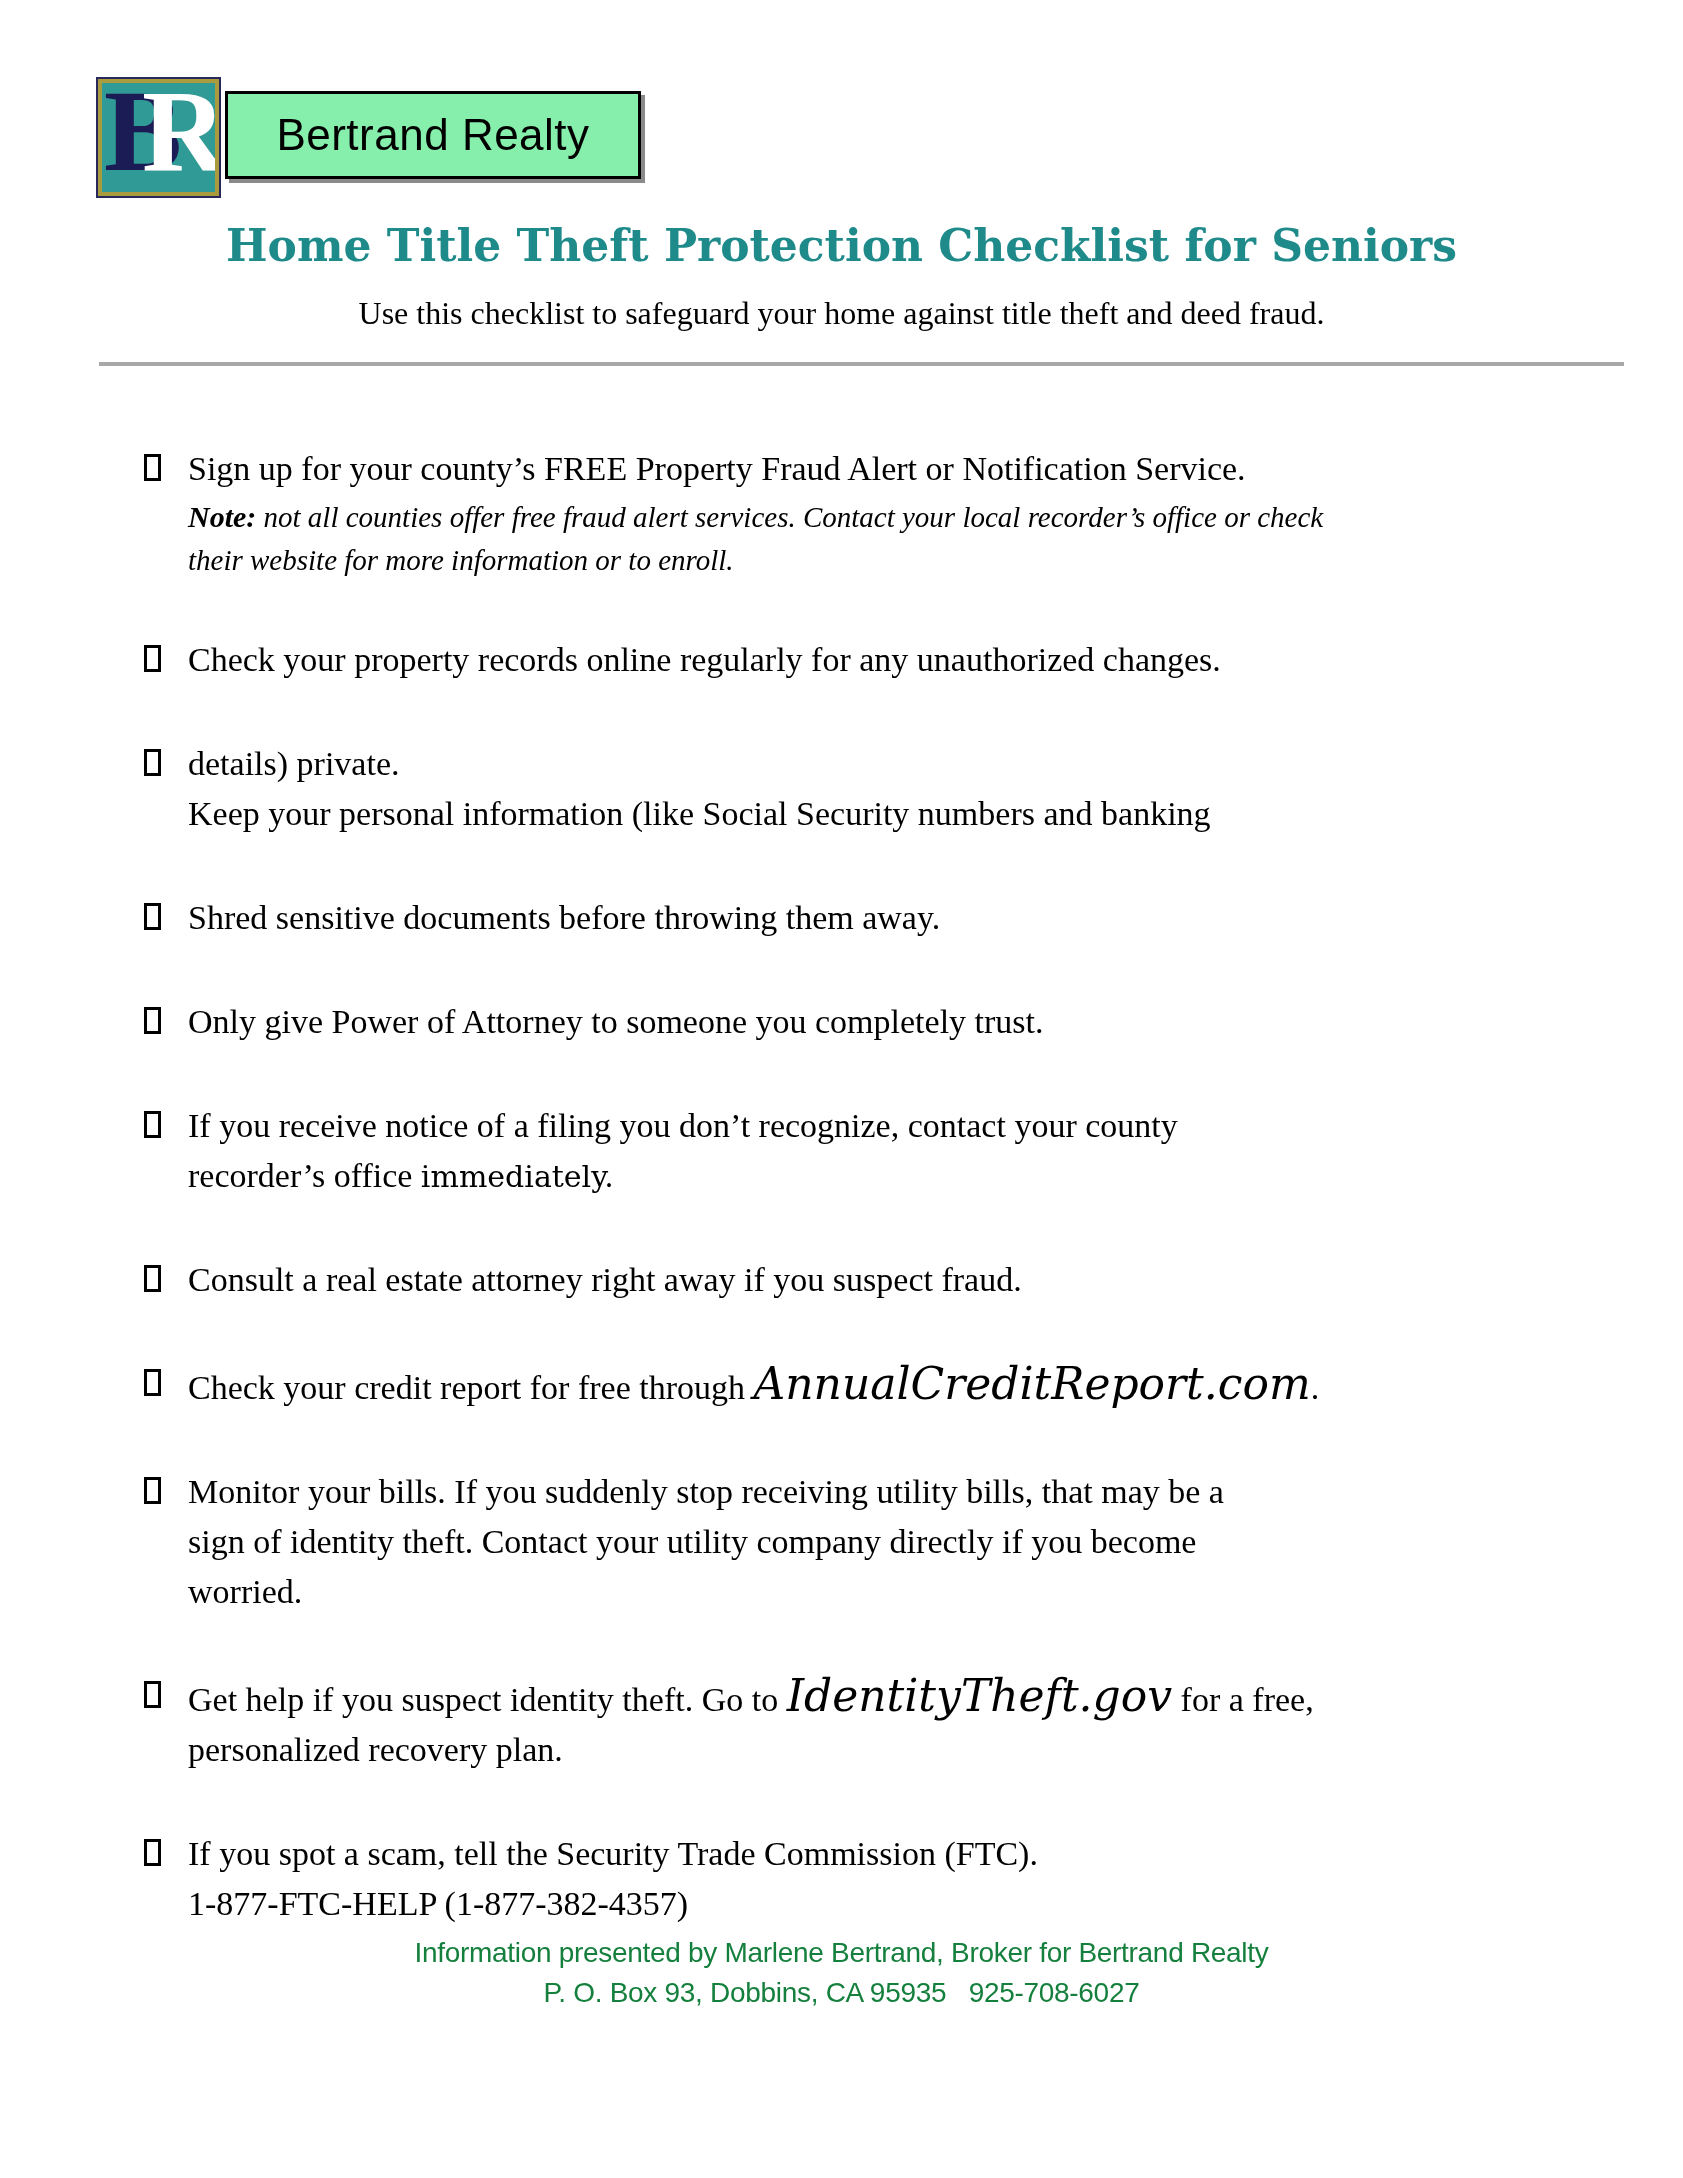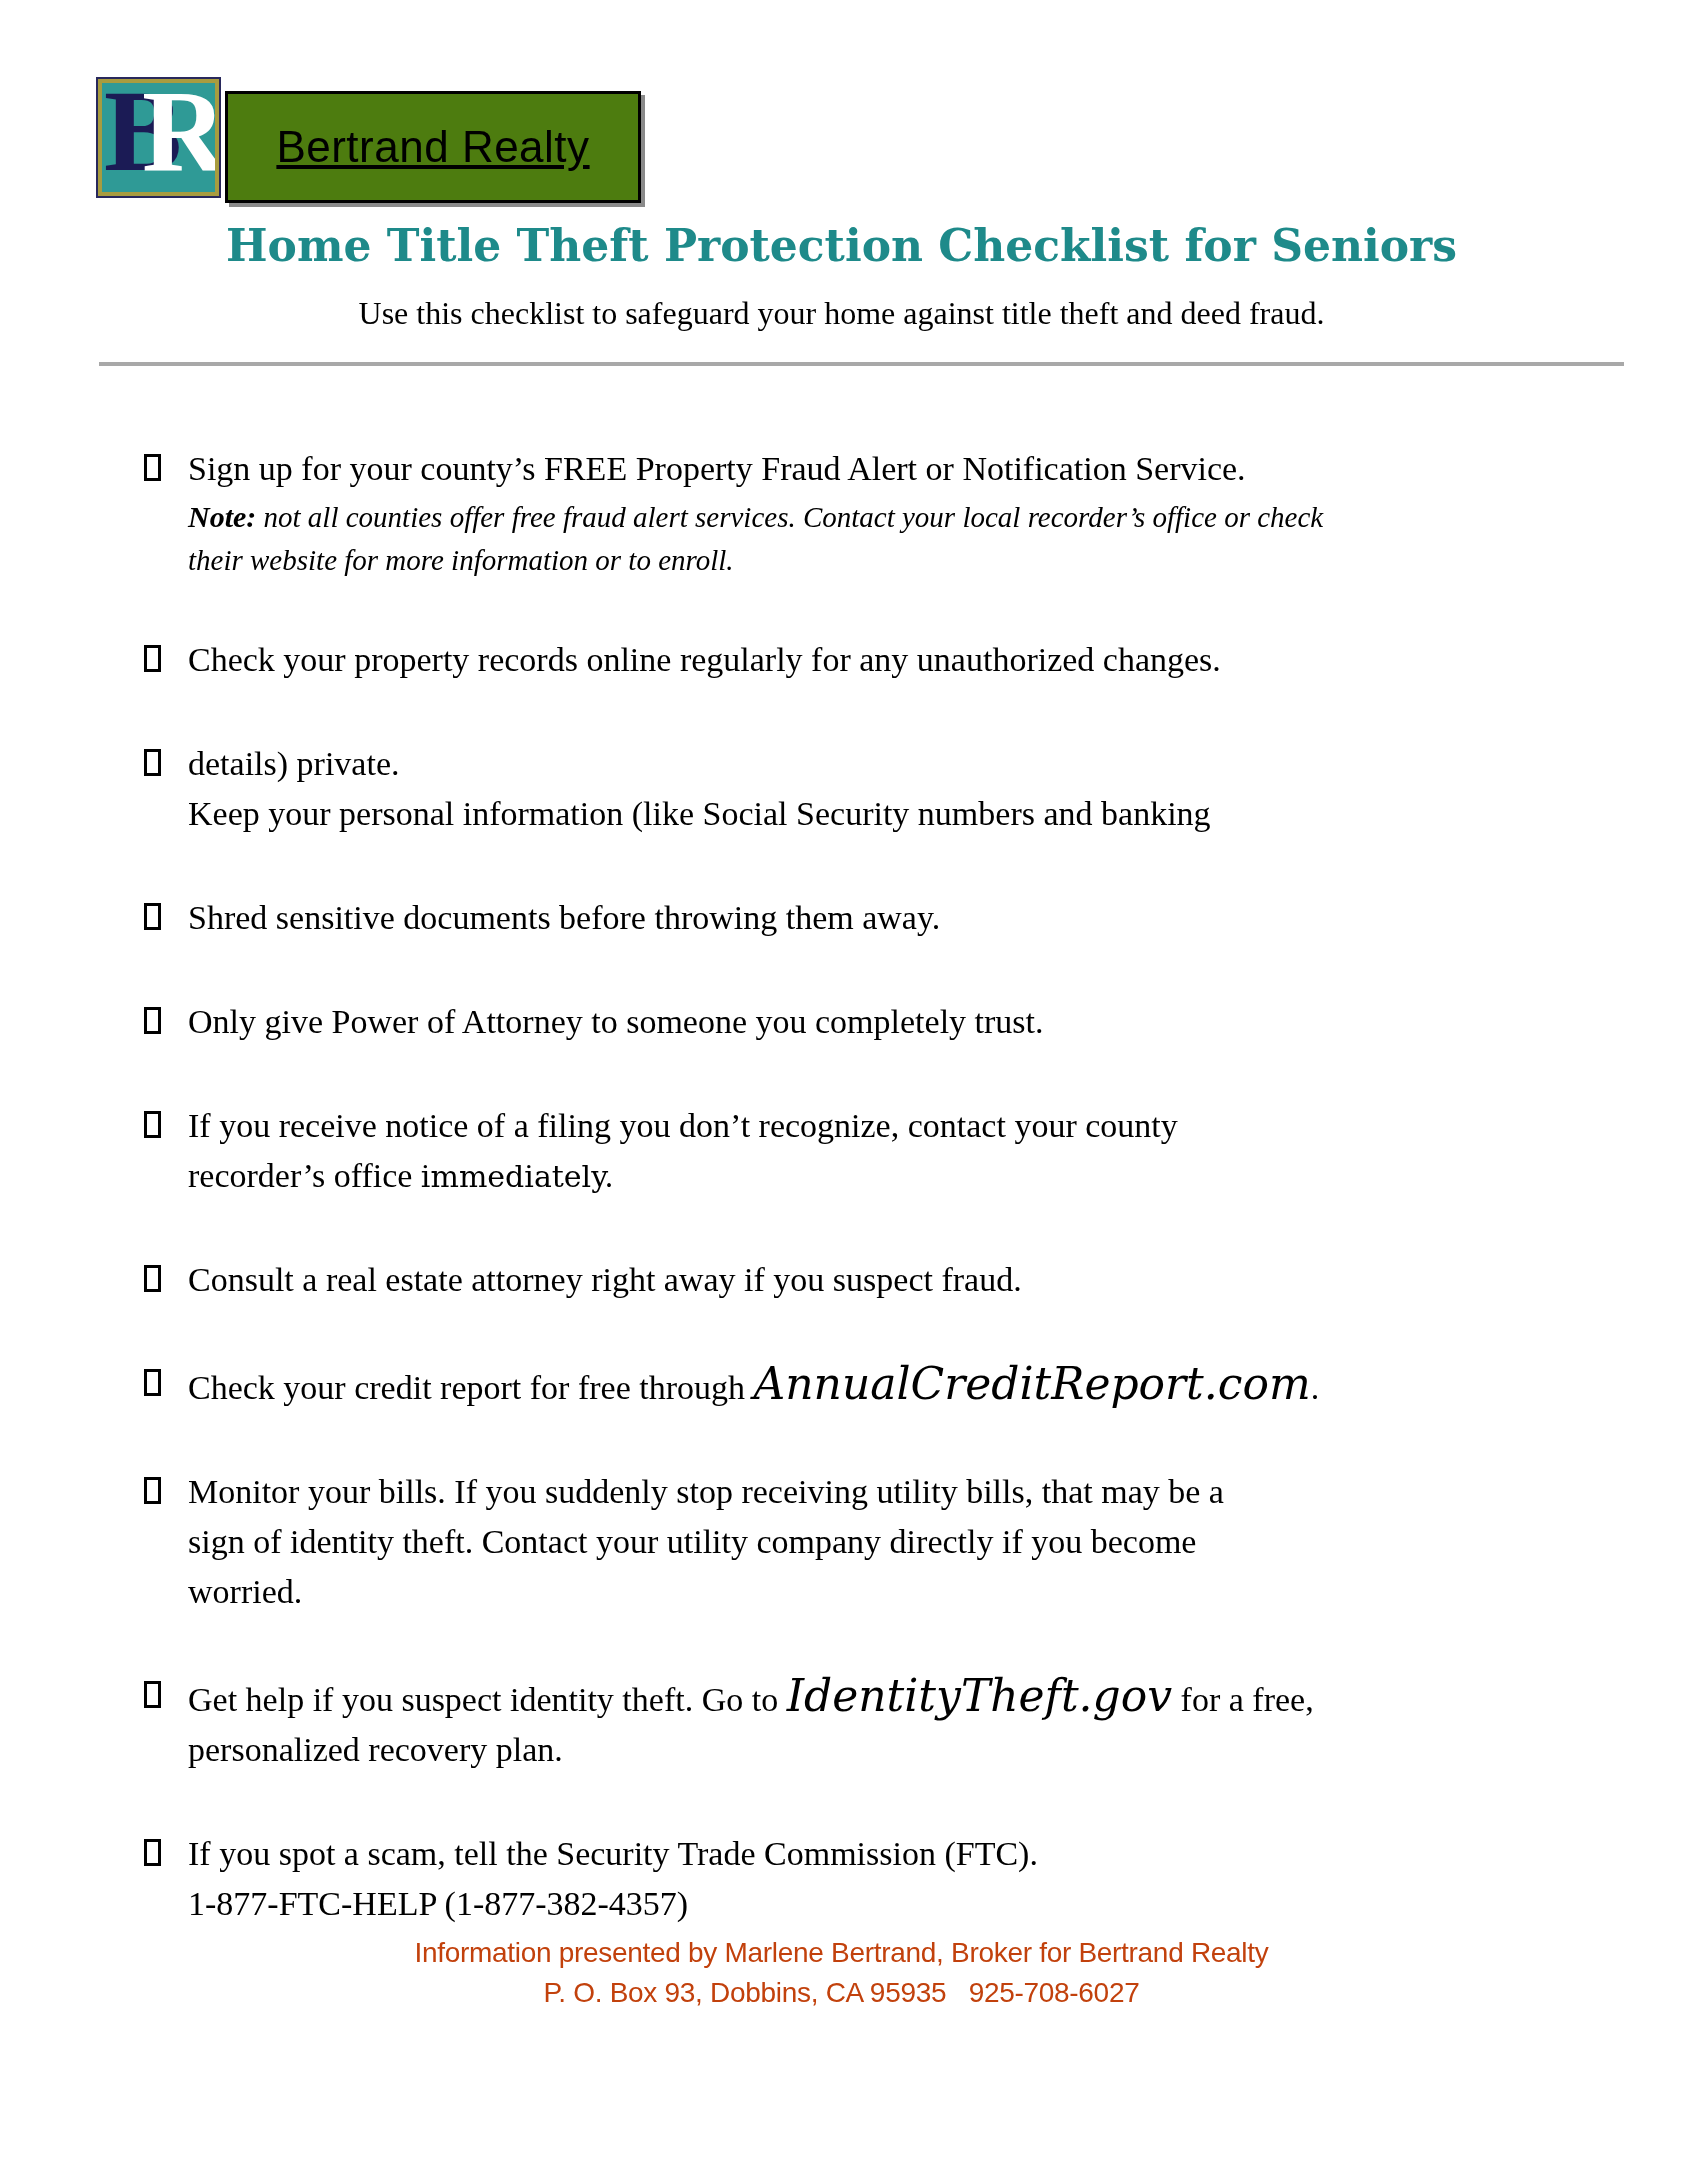--- a/index.html
+++ b/index.html
@@ -29,25 +29,25 @@
     font-family: "Liberation Serif", serif;
     font-weight: bold; font-size: 117px; color: #1b1b55; line-height: 1.1;
   }
   .logo-mark .mono-r {
     position: absolute; left: 40px; top: -16px;
     font-family: "Liberation Serif", serif;
     font-weight: bold; font-size: 117px; color: #ffffff; line-height: 1.1;
   }
   .company-box {
     margin-left: 6px; margin-top: 12px;
-    width: 416px; height: 112px;
-    background: #4d7c0f;
+    width: 416px; height: 88px;
+    background: #86efac;
     border: 3px solid #000000;
     box-shadow: 4px 4px 0 #8a8a8a;
-    display: flex; align-items: center; justify-content: center; text-decoration: underline;
+    display: flex; align-items: center; justify-content: center;
   }
   .company-name {
     font-family: "Liberation Sans", sans-serif;
     font-size: 44px; color: #000000; letter-spacing: 0.5px;
   }
 
   .page-title {
     position: absolute; top: 220px; left: 0; width: 100%;
     text-align: center;
     font-family: "DejaVu Serif", serif;
@@ -182,19 +182,19 @@
       </div>
       <div class="check-item">
         <span class="checkbox"></span>
         <div class="item-content">
           <div class="line"><span class="seg-body">If you spot a scam, tell the Security Trade Commission (FTC).</span></div>
           <div class="line"><span class="seg-body">1-877-FTC-HELP (1-877-382-4357)</span></div>
         </div>
       </div>
     </div>
 
-  <div class="footer" style="color: #c2410c;">
+  <div class="footer" style="color: #15803d;">
     <div class="f-line1">Information presented by Marlene Bertrand, Broker for Bertrand Realty</div>
     <div class="f-line2">P. O. Box 93, Dobbins, CA 95935   925-708-6027</div>
   </div>
 
 </div>
 
 
 </body></html>

